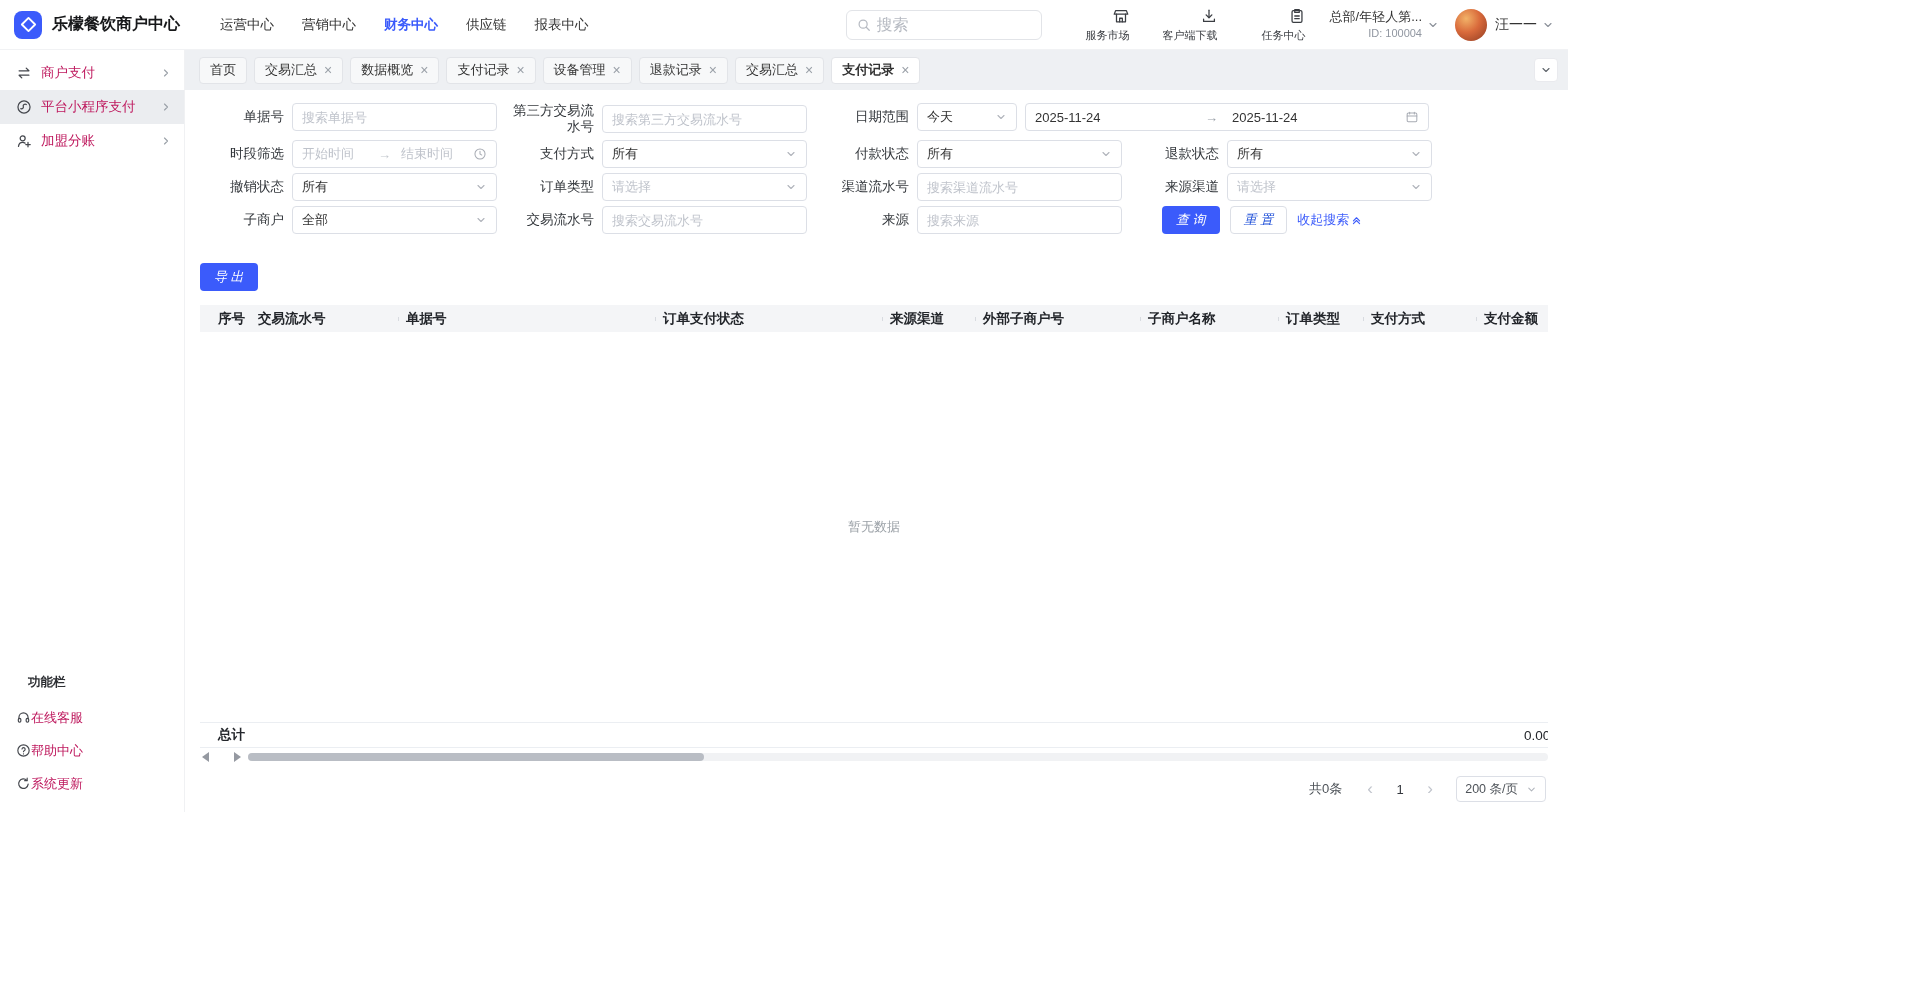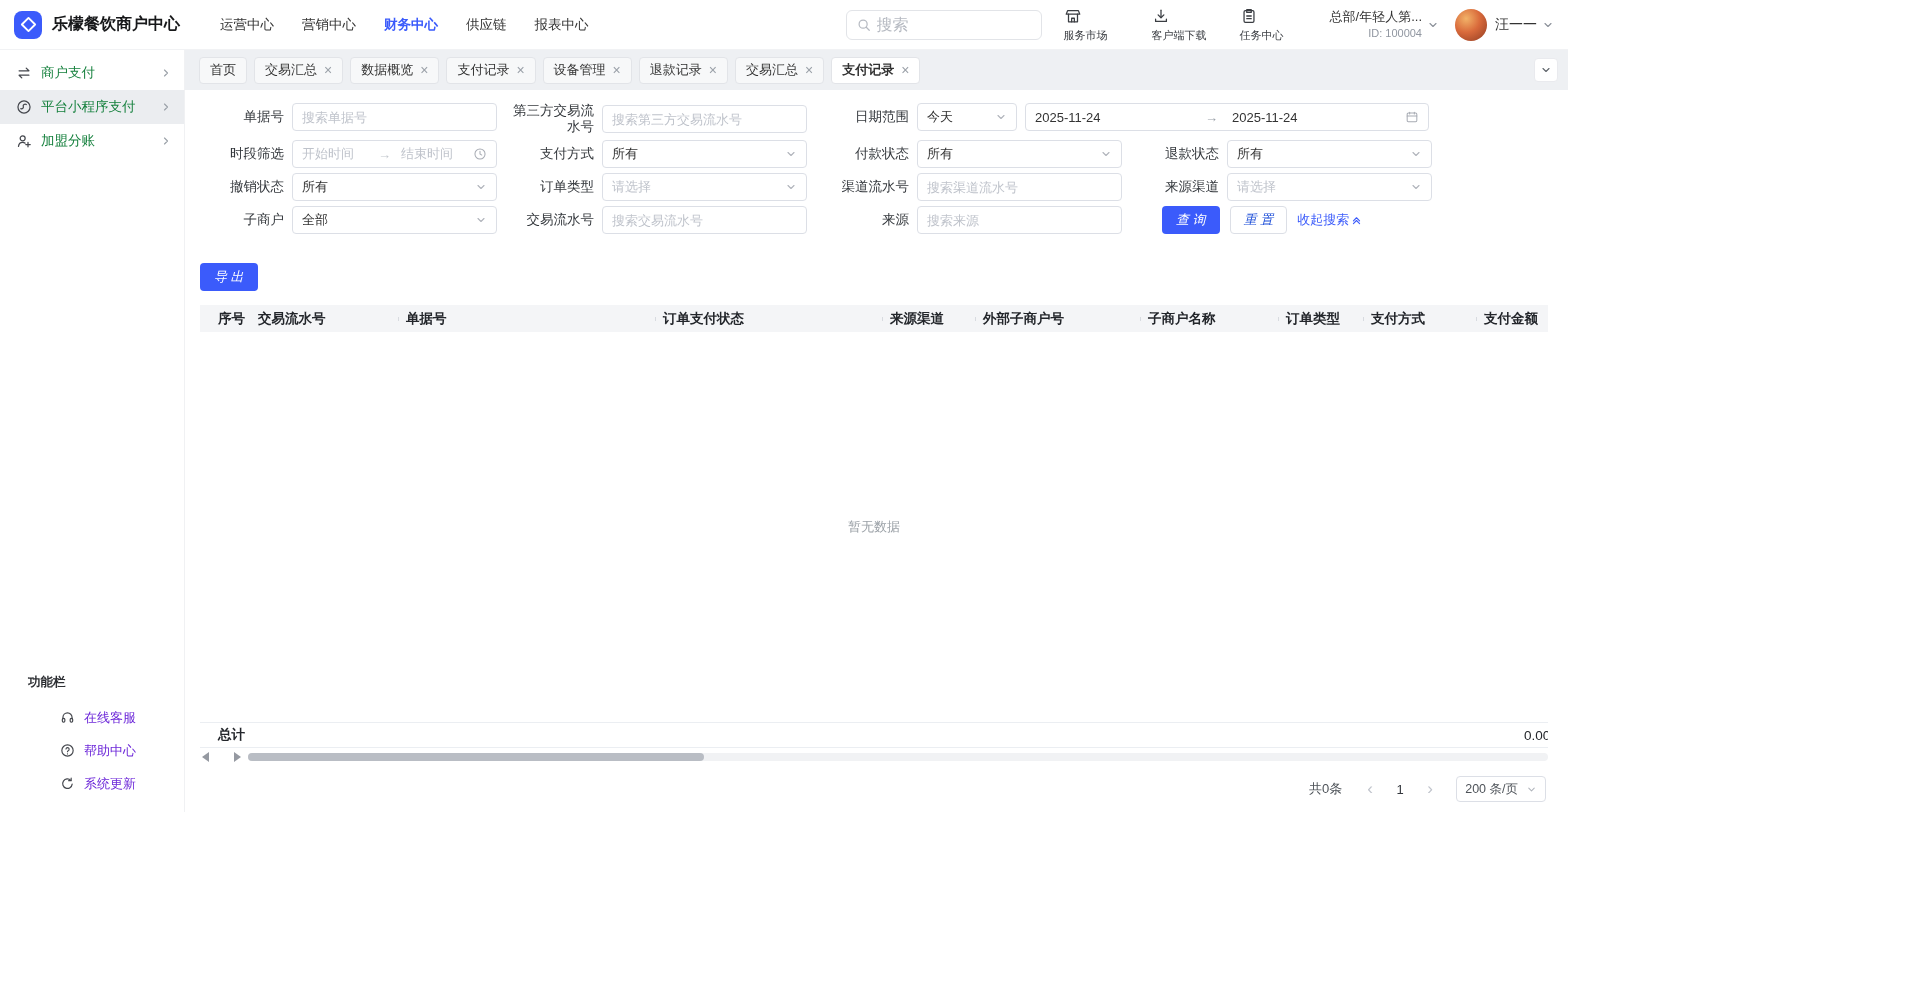--- a/index.html
+++ b/index.html
@@ -15,45 +15,45 @@
   .app-title { font-size: 16px; font-weight: 700; color: #17181a; margin-left: 10px; white-space: nowrap; }
   .topnav { display: flex; gap: 28px; margin-left: 40px; }
   .topnav-item { font-size: 13.5px; color: #333; cursor: pointer; white-space: nowrap; }
   .topnav-item.active { color: var(--primary, #3b5bfb); font-weight: 600; }
   .top-right { margin-left: auto; display: flex; align-items: center; }
   .searchbox { width: 196px; height: 30px; border: 1px solid #e2e4e8; border-radius: 6px;
     display: flex; align-items: center; padding: 0 10px; gap: 6px; color: #b6bac2; background: #fff; }
   .searchbox input { border: none; outline: none; flex: 1; min-width: 0; font-size: 16px;
     font-family: inherit; color: #333; background: transparent; }
   .searchbox input::placeholder { color: #b6bac2; }
-  .quick { display: flex; flex-direction: column; align-items: flex-start; gap: 3px; font-size: 11px;
+  .quick { display: flex; flex-direction: column; align-items: flex-end; gap: 3px; font-size: 11px;
     color: #3a3d42; margin-left: 22px; cursor: pointer; width: 66px; }
   .quick .qicon { color: #3a3d42; height: 18px; display: flex; align-items: center; }
   .org { display: flex; flex-direction: column; align-items: flex-end; margin-left: 24px;
     line-height: 1.3; cursor: pointer; }
   .org-name { font-size: 13px; color: #333; }
   .org-id { font-size: 11px; color: #9096a0; }
   .chev { color: #8b9099; margin-left: 5px; display: flex; }
   .avatar { width: 32px; height: 32px; border-radius: 50%; margin-left: 16px; flex: none; cursor: pointer;
     background: radial-gradient(circle at 35% 30%, #f2b268 0%, #d96a3b 45%, #8f3b22 100%); }
   .uname { font-size: 14px; margin-left: 8px; cursor: pointer; white-space: nowrap; }
 
   
   .layout { flex: 1; display: flex; min-height: 0; }
   .sidebar { width: 185px; flex: none; background: #fff; border-right: 1px solid #f0f1f3;
     display: flex; flex-direction: column; padding-top: 6px; }
   .side-item { height: 34px; flex: none; display: flex; align-items: center; gap: 9px;
-    padding: 0 12px 0 16px; font-size: 13.5px; color: #15803d; cursor: pointer; }
+    padding: 0 12px 0 16px; font-size: 13.5px; color: #be185d; cursor: pointer; }
   .side-item.active { background: #ebedf0; }
   .side-item .sicon { color: #44474d; display: flex; }
   .side-item .schev { margin-left: auto; color: #9aa0a8; display: flex; }
   .side-spacer { flex: 1; }
   .side-caption { padding: 8px 28px 10px; font-size: 12.5px; font-weight: 700; color: #2d2f33; }
-  .side-foot { height: 33px; flex: none; display: flex; align-items: center; gap: 9px;
-    padding: 0 16px; font-size: 13px; color: #6d28d9; cursor: pointer; margin-left: 44px; }
+  .side-foot { height: 33px; flex: none; display: flex; align-items: center; 
+    padding: 0 16px; font-size: 13px; color: #be185d; cursor: pointer; }
   .side-foot .sicon { color: #44474d; display: flex; }
   .side-pad { height: 12px; flex: none; }
 
   .main { flex: 1; min-width: 0; display: flex; flex-direction: column; background: var(--main_bg, #eef0f3); }
 
   
   .tabbar { height: 40px; flex: none; display: flex; align-items: center; gap: 7px; padding: 0 10px 0 14px; }
   .tab { height: 27px; display: flex; align-items: center; gap: 7px; padding: 0 10px;
     background: #f7f8f9; border: 1px solid #e2e4e8; border-radius: 4px; font-size: 13px;
     color: #333; cursor: pointer; white-space: nowrap; }

